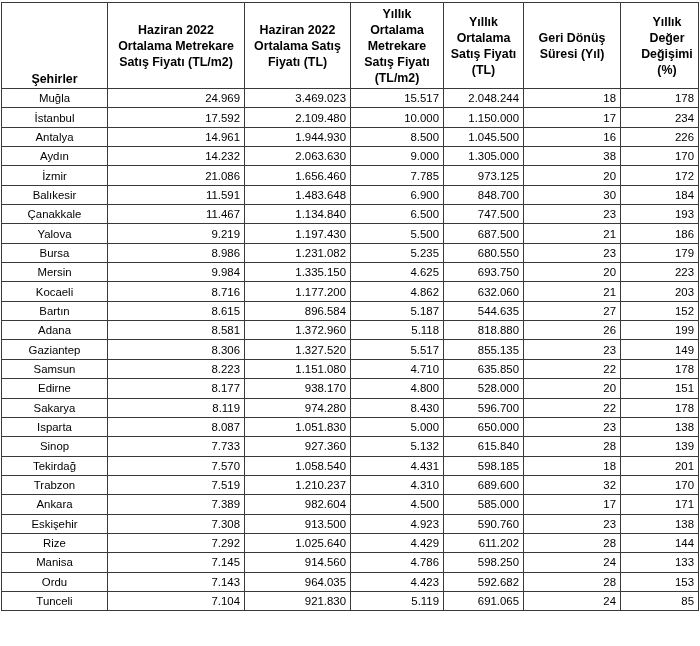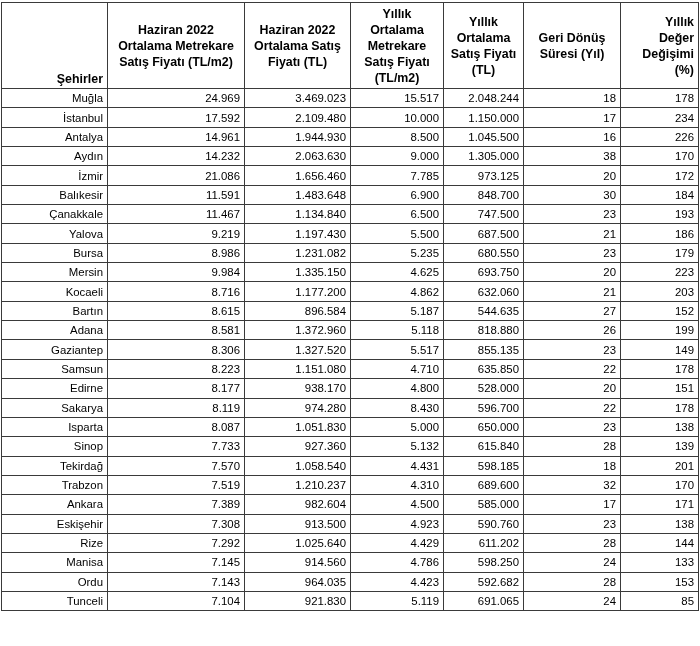--- a/index.html
+++ b/index.html
@@ -19,24 +19,24 @@
   }
   table.sheet th {
     font-weight: bold;
     text-align: center;
     vertical-align: middle;
     height: 84px;
     white-space: normal;
     line-height: 16px;
     font-size: 12.4px;
   }
-  table.sheet th.city-head { text-align: right; vertical-align: bottom; padding-bottom: 1px; }
-  table.sheet th.last-head { text-align: right; padding-left: 19px; }
+  table.sheet th.city-head { text-align: center; vertical-align: bottom; padding-bottom: 1px; }
+  table.sheet th.last-head { text-align: center; padding-left: 19px; }
   table.sheet td { height: 18.35px; line-height: 18px; text-align: right; }
-  table.sheet td.city { text-align: right; }
+  table.sheet td.city { text-align: center; }
   col.c0 { width: 106px; } col.c1 { width: 137px; } col.c2 { width: 106px; }
   col.c3 { width: 93px; } col.c4 { width: 80px; } col.c5 { width: 97px; } col.c6 { width: 78px; }
 </style>
 </head>
 <body>
 
 <table class="sheet">
   <colgroup>
     <col class="c0">
       <col class="c1">

